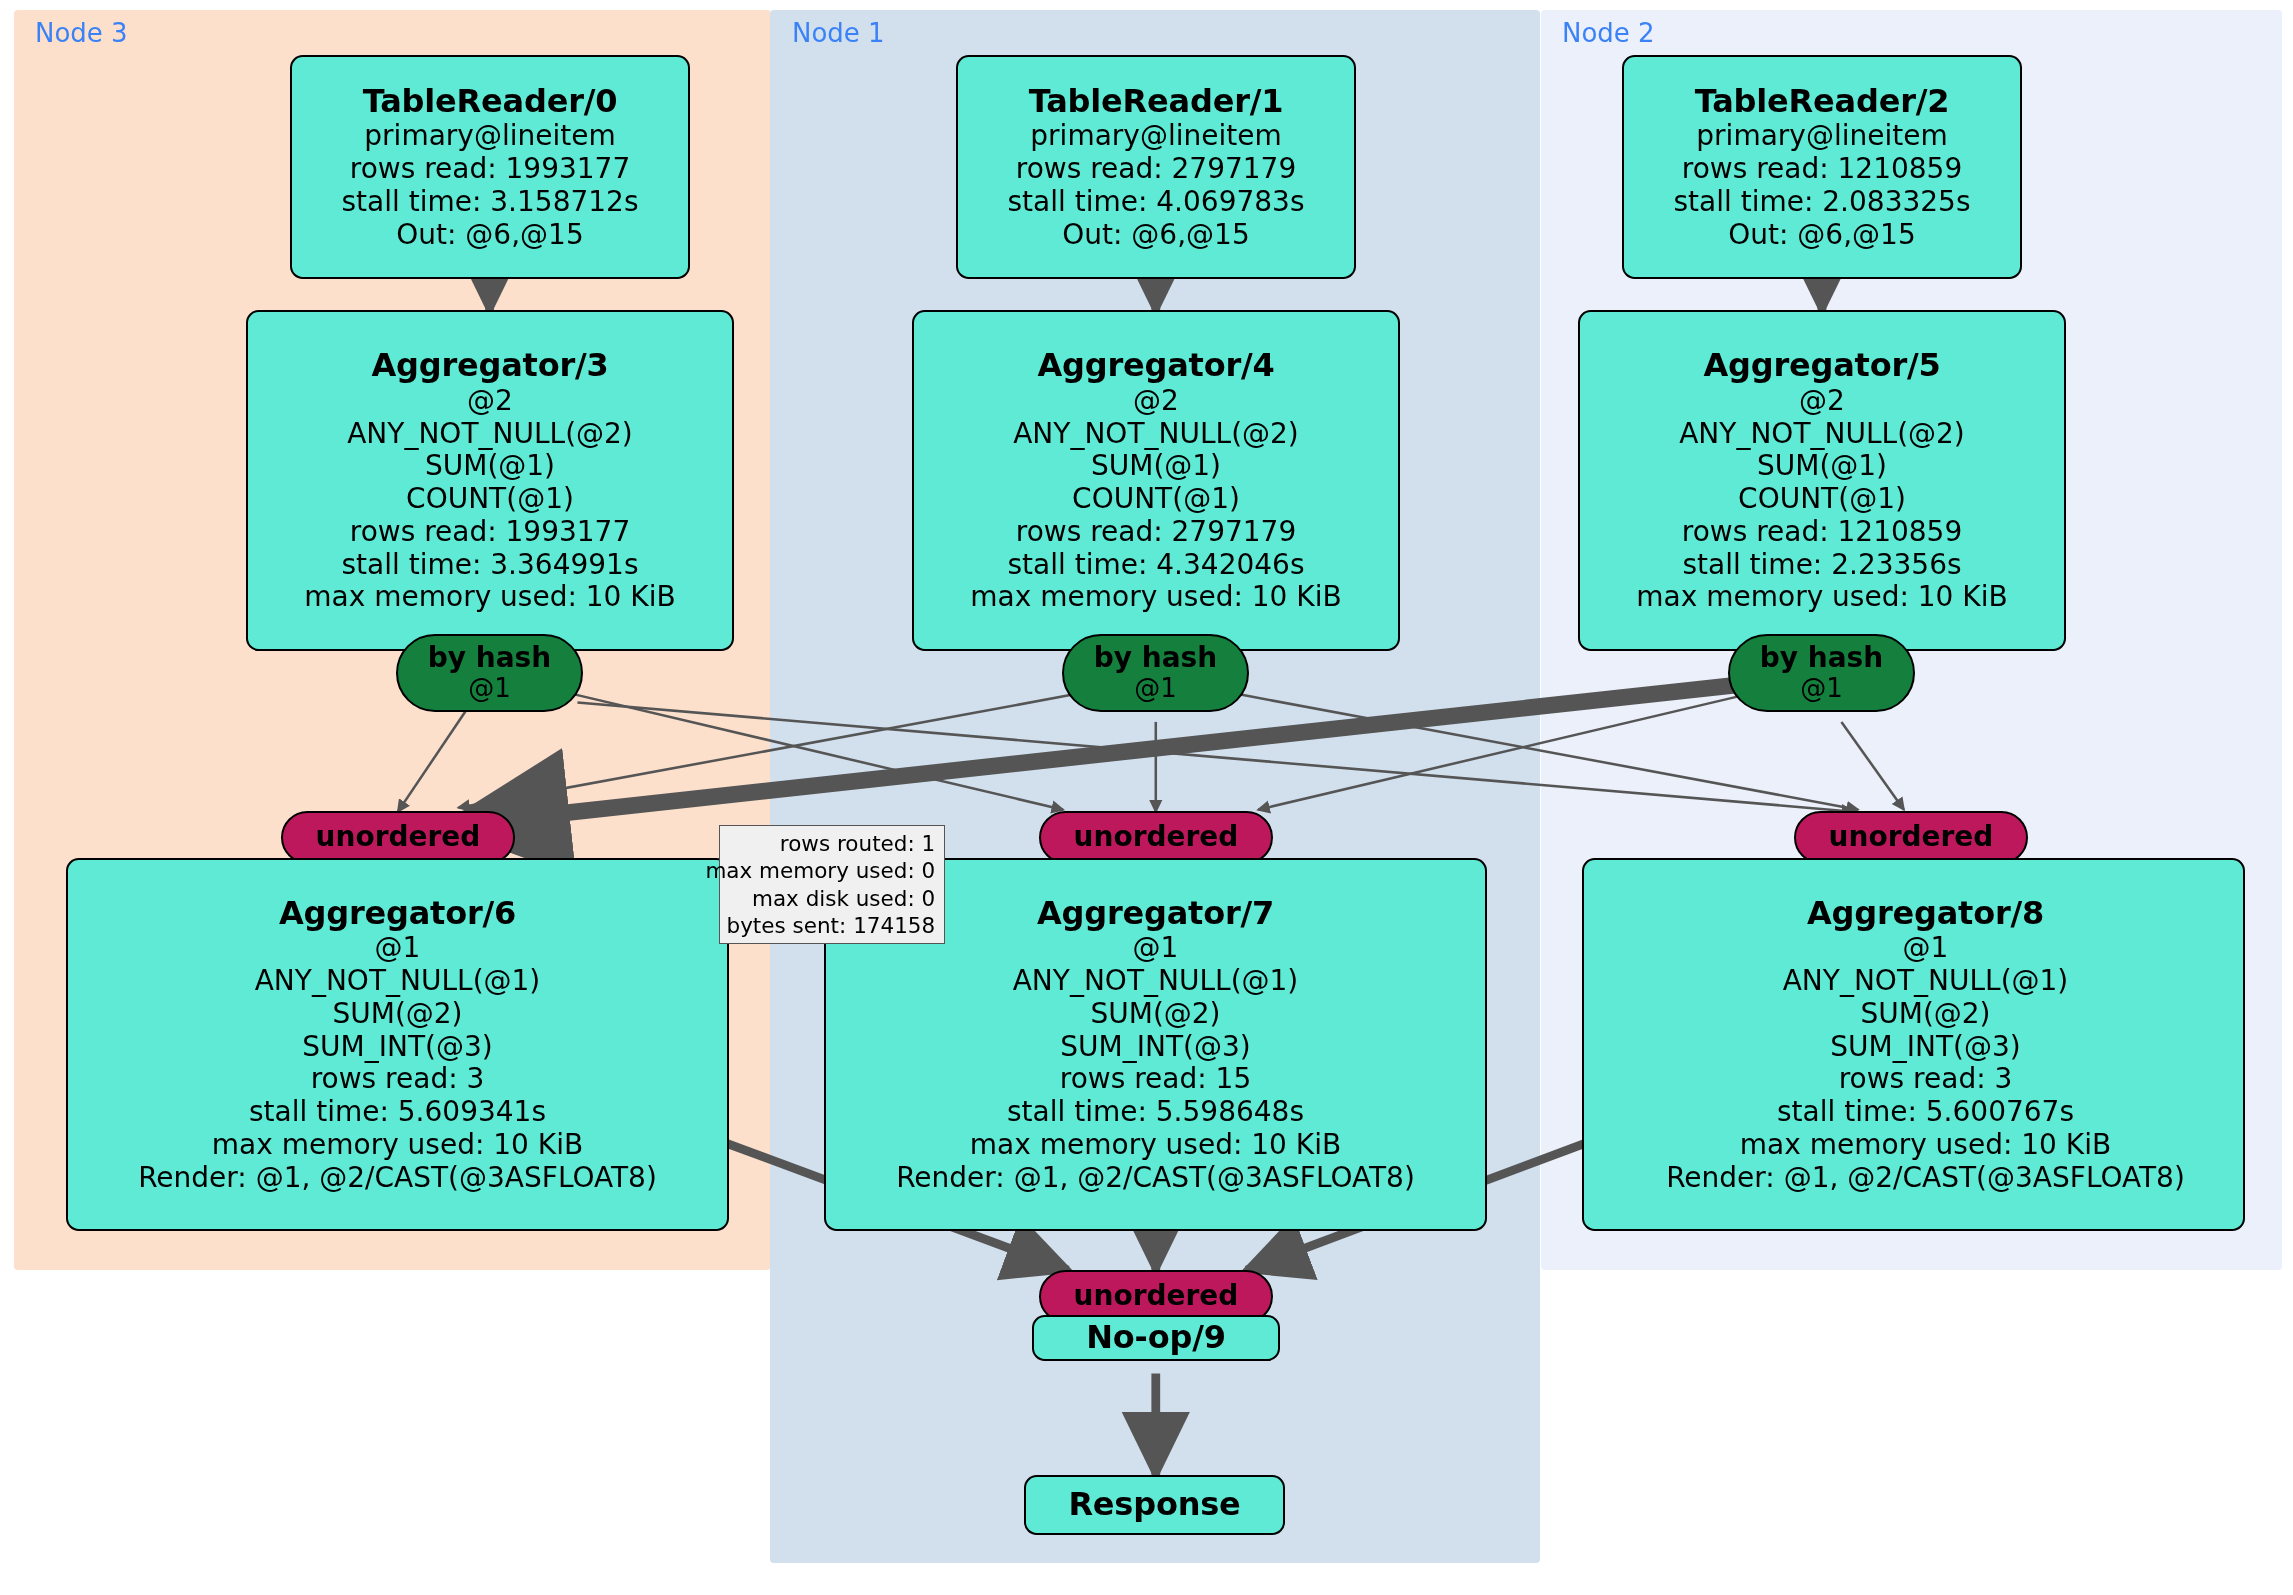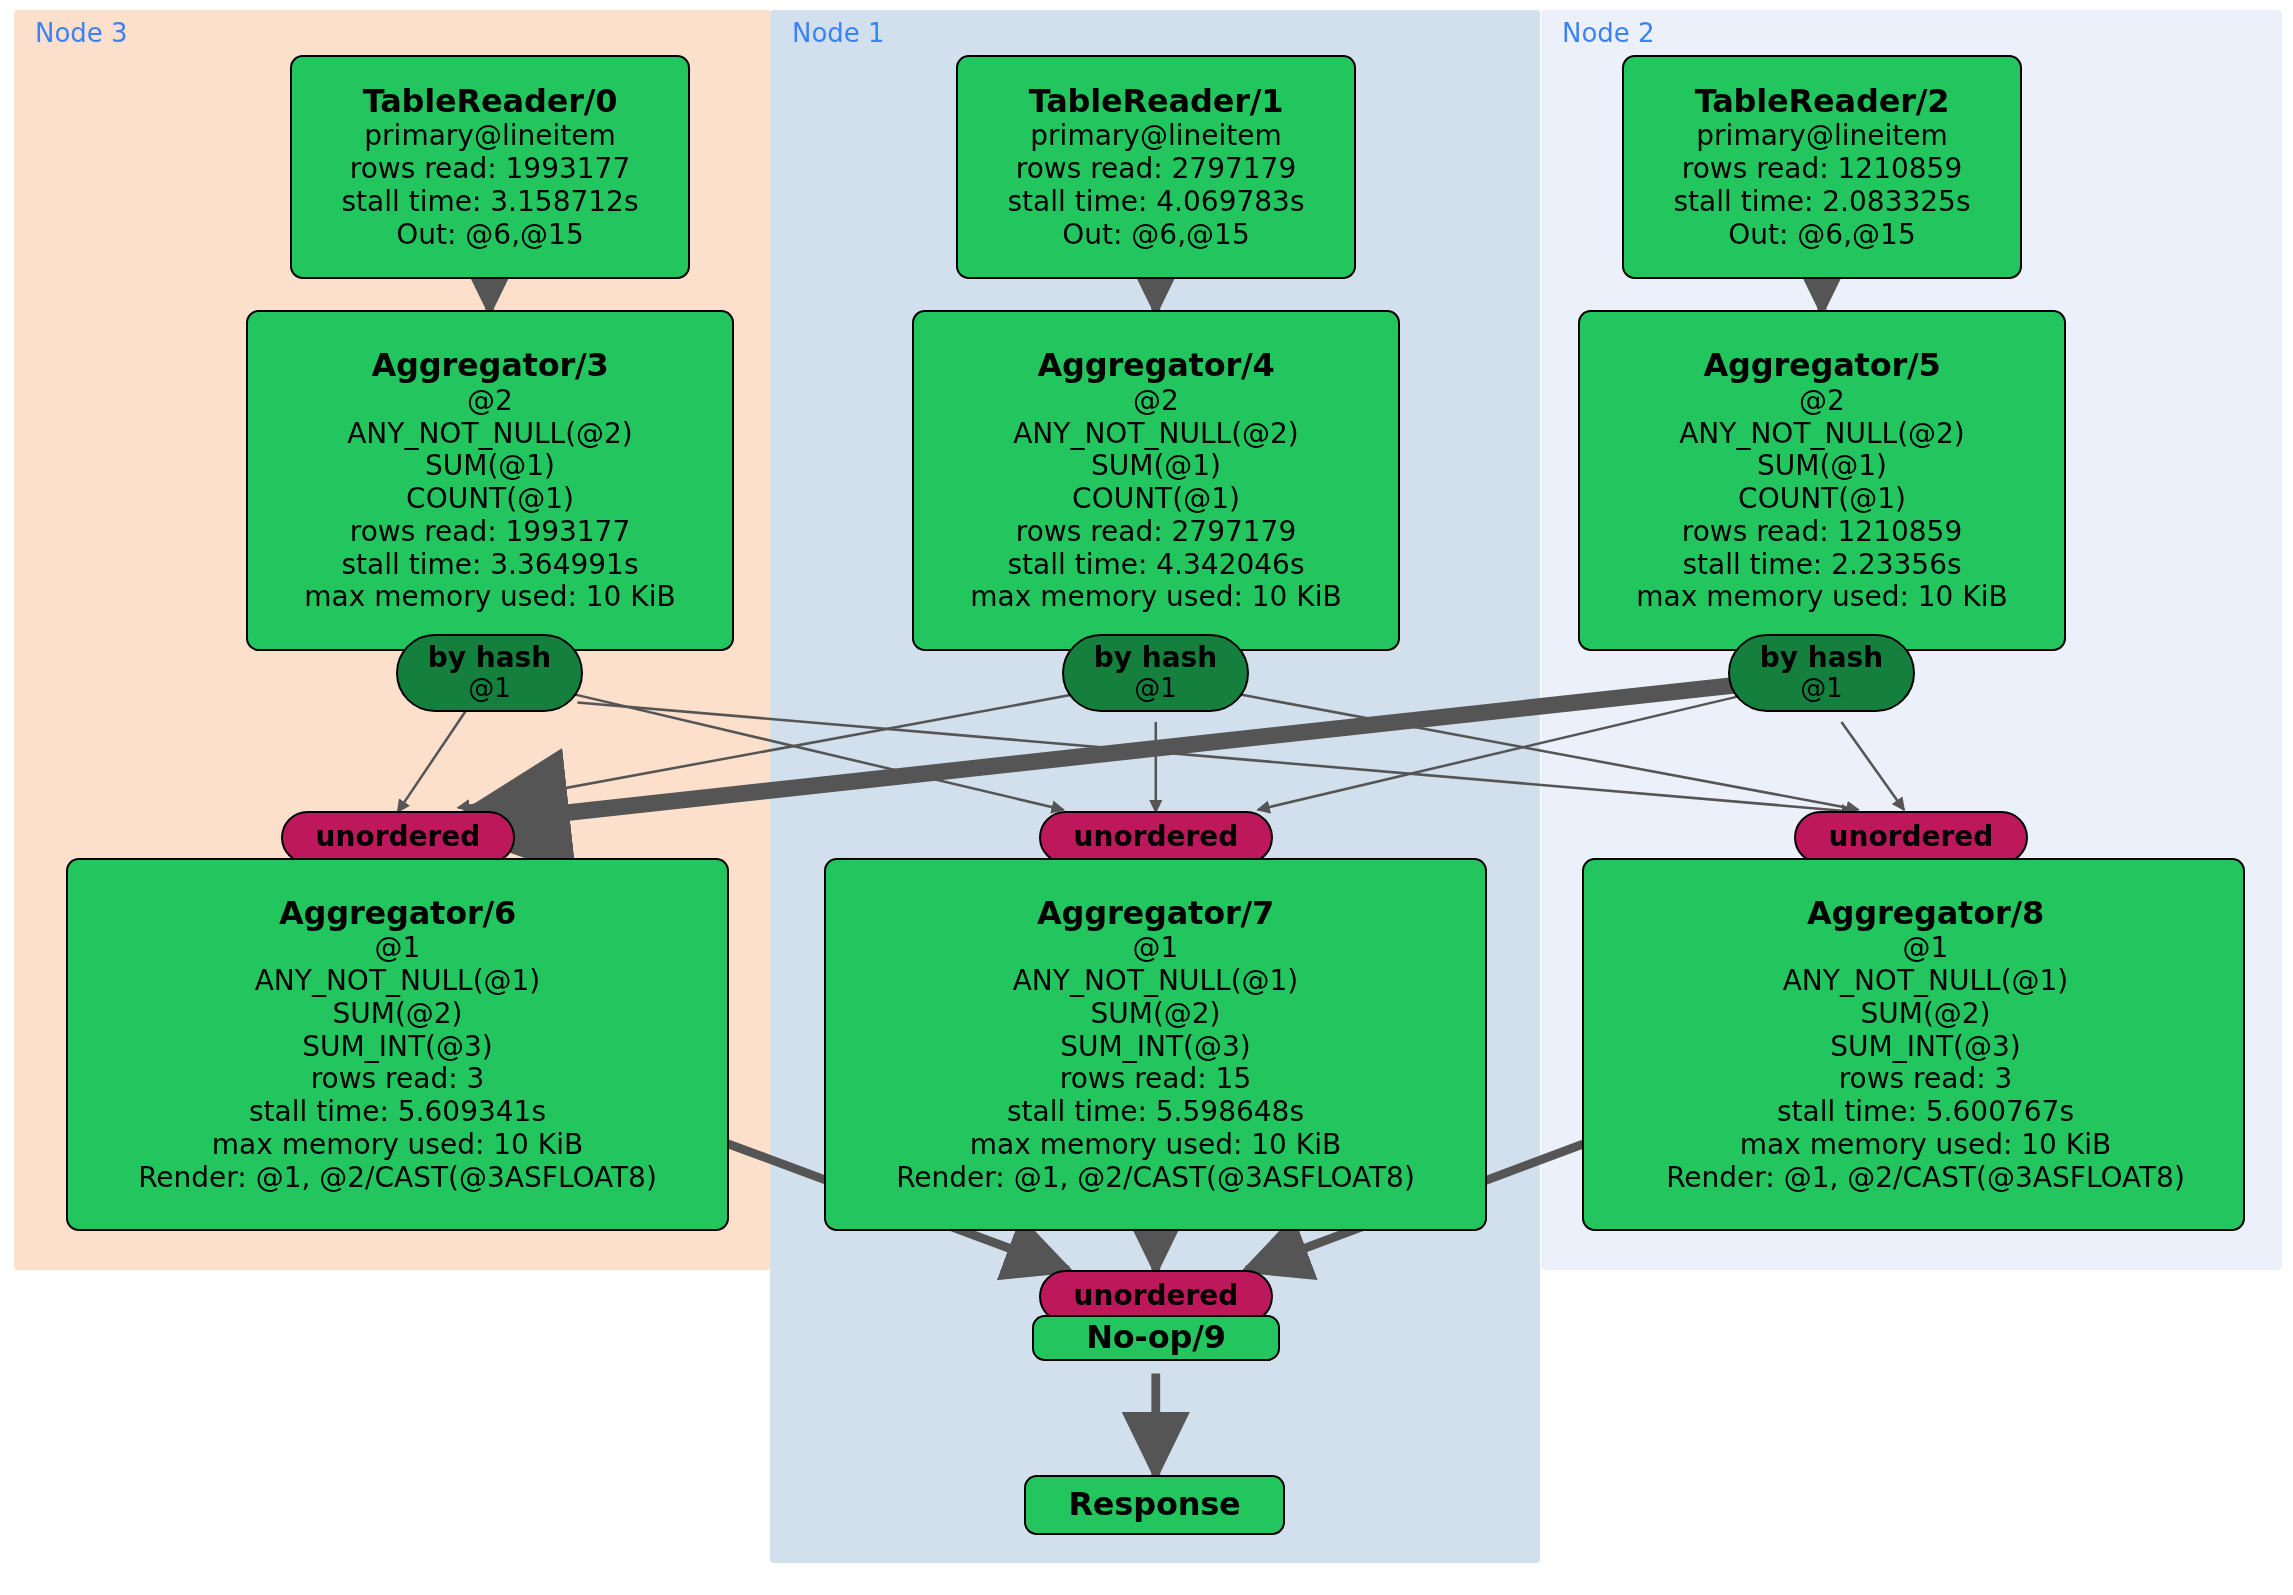--- a/index.html
+++ b/index.html
@@ -6,21 +6,21 @@
   body{width:2294px;height:1596px;position:relative;overflow:hidden;
        font-family:"DejaVu Sans","Liberation Sans",sans-serif;}
   #stage{position:absolute;left:0;top:0;width:2294px;height:1596px;}
 
   
   .cluster{position:absolute;box-sizing:border-box;}
   .cluster-label{position:absolute;font-size:26px;color:#3b82f6;
                  font-family:"DejaVu Sans","Liberation Sans",sans-serif;white-space:nowrap;}
 
   
-  .gbox{position:absolute;box-sizing:border-box;background:#22c55e;
+  .gbox{position:absolute;box-sizing:border-box;background:#5eead4;
         border:2.5px solid #000;border-radius:12.7px;
         display:flex;flex-direction:column;align-items:center;justify-content:center;
         text-align:center;color:#000;}
   .gbox .ttl{font-weight:bold;font-size:32px;line-height:1.18;letter-spacing:-0.2px;}
   .gbox .ln{font-size:28px;line-height:1.17;white-space:nowrap;}
 
   .pill{position:absolute;box-sizing:border-box;border:2.5px solid #000;
         border-radius:974px;display:flex;flex-direction:column;
         align-items:center;justify-content:center;text-align:center;color:#000;}
   .pill.hash{background:#15803d;}
@@ -205,20 +205,26 @@
     <div class="ln">@1</div>
     <div class="ln">ANY_NOT_NULL(@1)</div>
     <div class="ln">SUM(@2)</div>
     <div class="ln">SUM_INT(@3)</div>
     <div class="ln">rows read: 3</div>
     <div class="ln">stall time: 5.600767s</div>
     <div class="ln">max memory used: 10 KiB</div>
     <div class="ln">Render: @1, @2/CAST(@3ASFLOAT8)</div>
   </div>
 
+  <div class="tip" style="left:719px;top:825px;width:226px;height:119px;">
+    <div class="ln">rows routed: 1</div>
+    <div class="ln">max memory used: 0</div>
+    <div class="ln">max disk used: 0</div>
+    <div class="ln">bytes sent: 174158</div>
+  </div>
 
   <div class="pill unord" style="left:1039px;top:1270px;width:234px;height:53px;">
     <div class="ttl">unordered</div>
   </div>
 
   <div class="gbox" style="left:1032px;top:1315px;width:248px;height:46px;">
     <div class="ttl">No-op/9</div>
   </div>
 
   <div class="gbox" style="left:1024px;top:1475px;width:261px;height:60px;">

